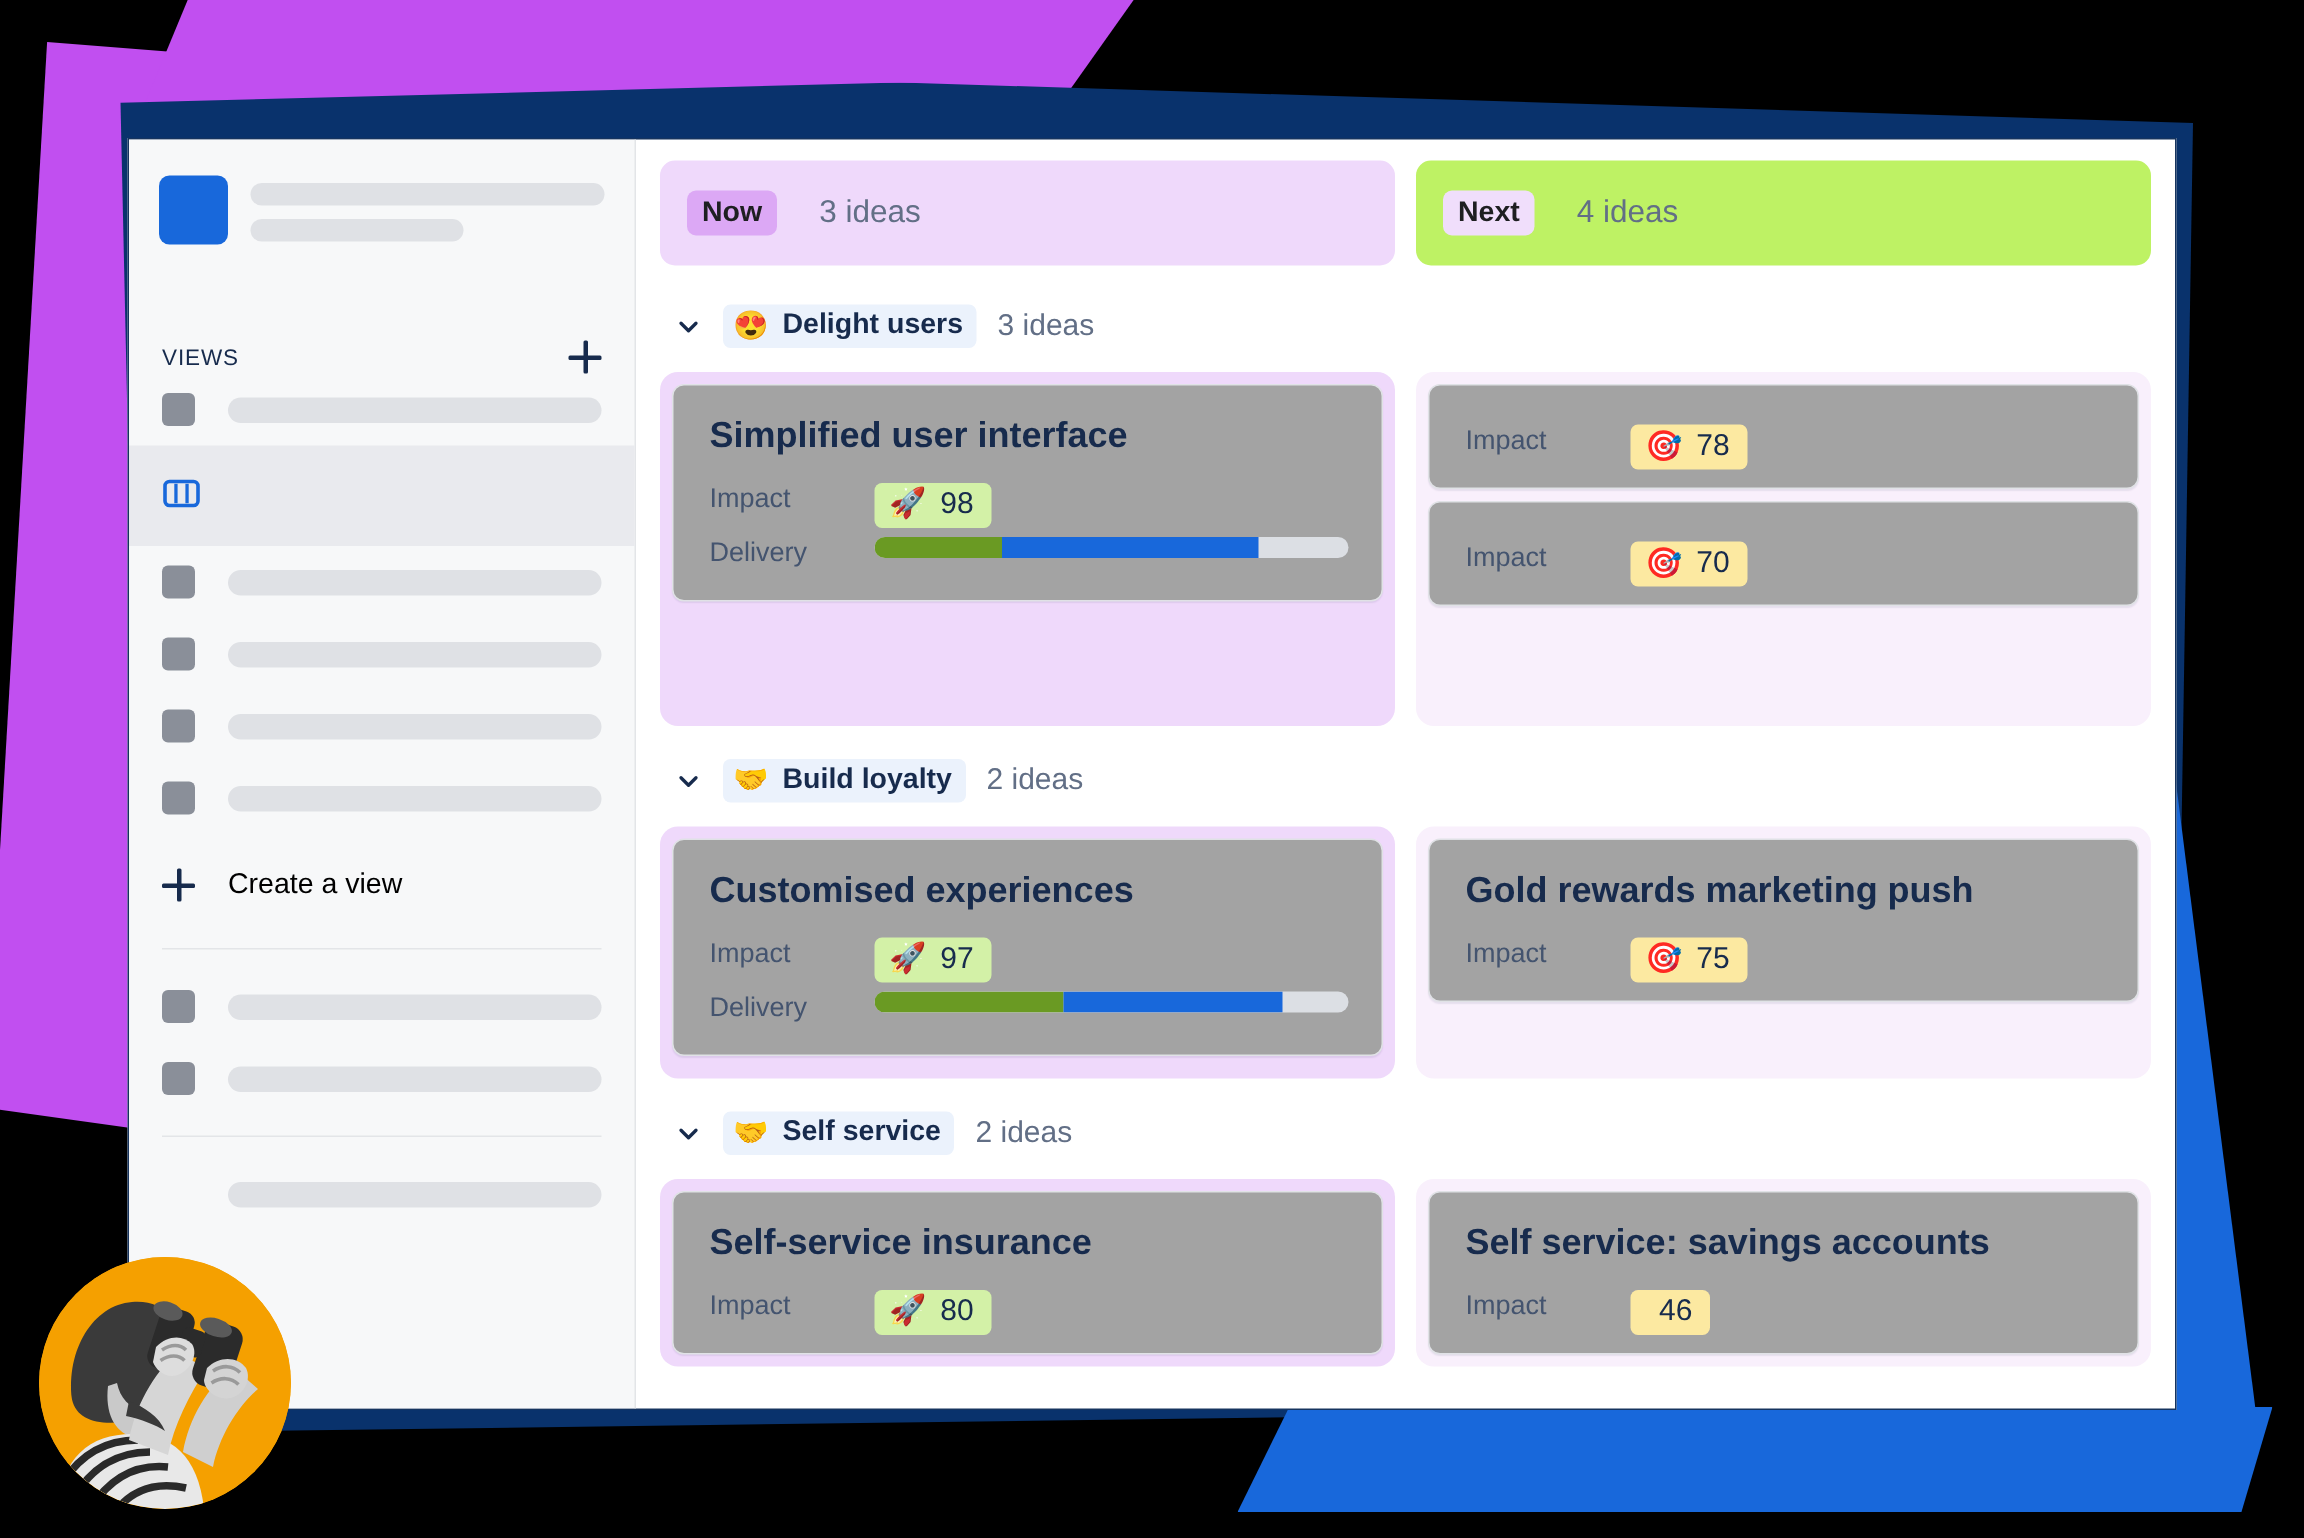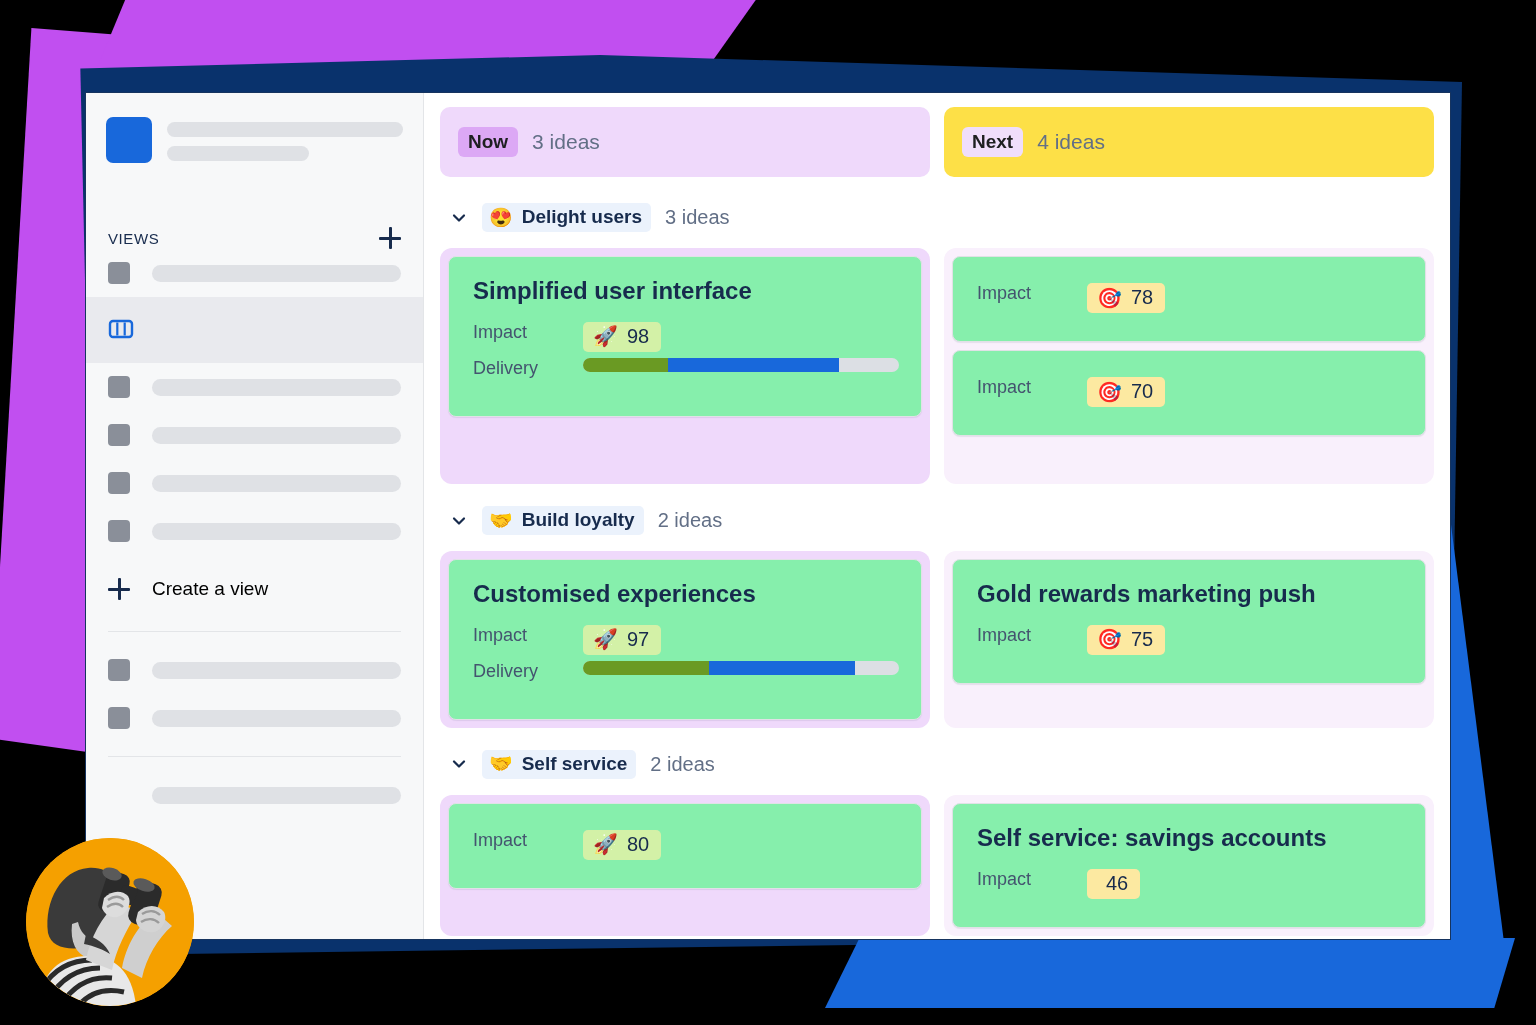--- a/index.html
+++ b/index.html
@@ -104,21 +104,21 @@
   
   #board {
     flex:1; height:100%;
     padding:14px 16px 0 16px;
     overflow:hidden; position:relative;
     display:flex; flex-direction:column;
   }
   #col-headers { display:flex; gap:14px; margin-bottom:26px; }
   .col-header {
     flex:1; height:70px; border-radius:10px;
-    display:flex; align-items:center; gap:14px; padding-left:18px;
+    display:flex; align-items:center; gap:28px; padding-left:18px;
   }
   .col-badge {
     font-size:19px; font-weight:700; color:#1E1F21;
     border-radius:6px; padding:4px 10px;
   }
   .col-count { font-size:21px; color:#626F86; }
 
   .group-head { display:flex; align-items:center; gap:14px; margin:0 0 16px 10px; }
   .chevron { width:18px; height:18px; flex:0 0 18px; cursor:pointer; }
   .group-chip {
@@ -131,22 +131,22 @@
 
   .group-body { display:flex; gap:14px; margin-bottom:22px; }
   .swimlane {
     flex:1; border-radius:12px; padding:8px;
     display:flex; flex-direction:column; gap:8px;
   }
   .swimlane.now  { background:#EFD9FB; }
   .swimlane.next { background:#F9F0FC; }
 
   .card {
-    background:#86efac; border:1px solid #E0E2E6;
-    border-radius:8px; padding:20px 22px 28px 24px;
+    background:#a3a3a3; border:1px solid #E0E2E6;
+    border-radius:8px; padding:20px 22px 12px 24px;
     box-shadow:0 1px 1px rgba(9,30,66,.08);
   }
   .card-title {
     font-size:24px; font-weight:700; color:#172B4D;
     margin-bottom:16px; line-height:1.2;
   }
   .field-row { display:flex; align-items:flex-start; height:30px; margin-top:6px; }
   .field-label { width:110px; flex:0 0 110px; font-size:18px; color:#44546F; }
   .impact-pill {
     display:inline-flex; align-items:center; gap:9px;
@@ -257,21 +257,21 @@
       </div>
     </div>
 
     <div id="board">
 
       <div id="col-headers">
         <div class="col-header" style="background:#EFD9FB">
           <span class="col-badge" style="background:#DCA8F5">Now</span>
           <span class="col-count">3 ideas</span>
         </div>
-        <div class="col-header" style="background:#fde047">
+        <div class="col-header" style="background:#bef264">
           <span class="col-badge" style="background:#F0DEFB">Next</span>
           <span class="col-count">4 ideas</span>
         </div>
       </div>
 
       <div class="group-head">
         <span class="chevron">
           <svg width="18" height="18" viewBox="0 0 18 18">
               <path d="M4 6.5L9 11.5L14 6.5" stroke="#172B4D" stroke-width="2.2" fill="none" stroke-linecap="round" stroke-linejoin="round"></path>
             </svg>
@@ -385,20 +385,21 @@
         <span class="group-chip">
           <span class="group-emoji">🤝</span>
           <span class="group-name">Self service</span>
         </span>
         <span class="group-count">2 ideas</span>
       </div>
 
       <div class="group-body">
         <div class="swimlane now">
           <div class="card">
+            <div class="card-title">Self-service insurance</div>
             <div class="field-row">
               <span class="field-label">Impact</span>
               <span class="impact-pill green">
                 <span class="impact-emoji">🚀</span>
                 <span>80</span>
               </span>
             </div>
           </div>
         </div>
 

